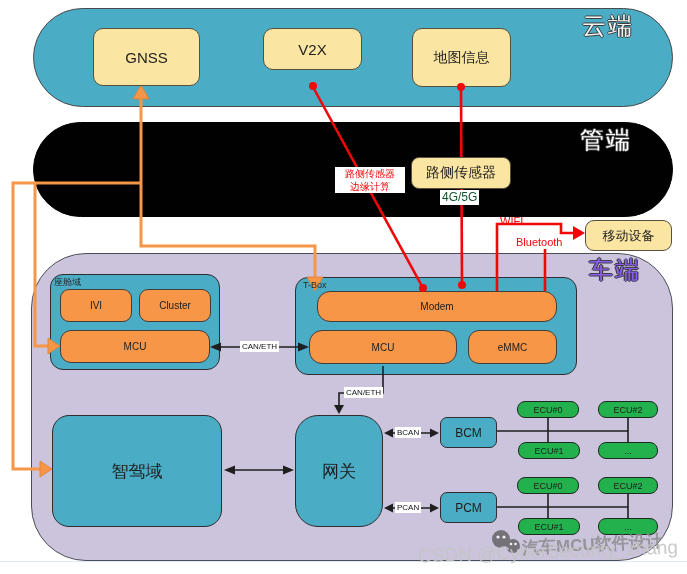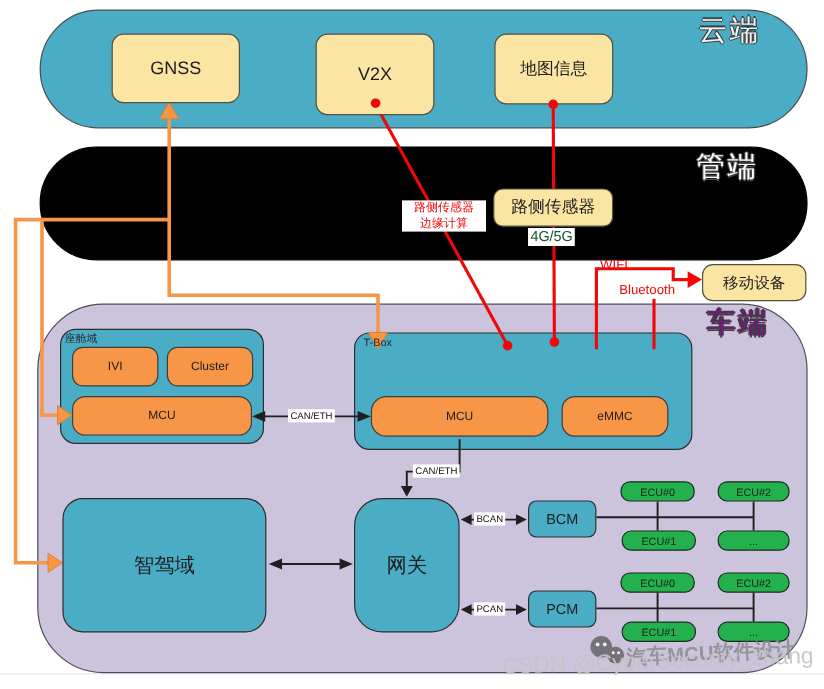--- a/index.html
+++ b/index.html
@@ -13,21 +13,21 @@
   .band.cloud{left:33px;top:8px;width:640px;height:99px;background:#4AACC5;border:1px solid #4a4a4a;border-radius:50px;}
   .band.pipe{left:33px;top:122px;width:640px;height:95px;background:#010101;border:1px solid #000;border-radius:48px;}
   .vehicle-panel{left:31px;top:253px;width:642px;height:308px;background:#CCC3DD;border:1.5px solid #4d4d57;border-radius:55px;z-index:1;}
   .domain-box{background:#4AACC5;border:1.2px solid #2e2e2e;z-index:1;}
   .cockpit-box{left:50px;top:274px;width:170px;height:96px;border-radius:13px;}
   .tbox-box{left:295px;top:277px;width:282px;height:98px;border-radius:13px;}
   
   .region-label{z-index:3;font-size:24px;letter-spacing:2px;line-height:1;}
   .region-label.cloud{left:582px;top:14px;color:#f5f5f5;text-shadow:-1px 0 #3c3c3c,1px 0 #3c3c3c,0 -1px #3c3c3c,0 1px #3c3c3c;}
   .region-label.pipe{left:580px;top:128px;color:#ffffff;text-shadow:-1px 0 #4a4a4a,1px 0 #4a4a4a,0 -1px #4a4a4a,0 1px #4a4a4a;}
-  .region-label.vehicle{left:589px;top:258px;color:#701a75;text-shadow:-1.2px 0 #3f3f46,1.2px 0 #3f3f46,0 -1.2px #3f3f46,0 1.2px #3f3f46;}
+  .region-label.vehicle{left:589px;top:258px;color:#8b5cf6;text-shadow:-1.2px 0 #3f3f46,1.2px 0 #3f3f46,0 -1.2px #3f3f46,0 1.2px #3f3f46;}
   
   .node{display:flex;align-items:center;justify-content:center;z-index:3;color:#1d1d1d;}
   .yellow{background:#FBE5A3;border:1.2px solid #56503c;}
   .orange{background:#F79646;border:1.2px solid #3f3f3f;}
   .teal{background:#4AACC5;border:1.2px solid #2e2e2e;}
   .green{background:#22B14C;border:1.2px solid #1d2a1f;}
   .small-title{z-index:3;font-size:9px;color:#2a2a2a;}
   
   .wires{left:0;top:0;z-index:2;}
   .dots{left:0;top:0;z-index:4;pointer-events:none;}
@@ -103,40 +103,41 @@
       <polygon points="384,508 393,503.5 393,512.5"></polygon>
       <polygon points="439,508 430,503.5 430,512.5"></polygon>
     </g>
   </svg>
 
   <div class="abs region-label cloud">云端</div>
   <div class="abs region-label pipe">管端</div>
   <div class="abs region-label vehicle">车端</div>
 
   <div class="abs node yellow" style="left:93px;top:28px;width:107px;height:58px;border-radius:10px;font-size:15px;">GNSS</div>
-  <div class="abs node yellow" style="left:263px;top:28px;width:99px;height:68px;border-radius:10px;font-size:15px;">V2X</div>
+  <div class="abs node yellow" style="left:263px;top:28px;width:99px;height:42px;border-radius:10px;font-size:15px;">V2X</div>
   <div class="abs node yellow" style="left:412px;top:28px;width:99px;height:59px;border-radius:10px;font-size:14px;">地图信息</div>
 
   <div class="abs node yellow" style="left:411px;top:157px;width:100px;height:32px;border-radius:8px;font-size:14px;">路侧传感器</div>
   <div class="abs chip red" style="left:440px;top:190px;">4G/5G</div>
   <div class="abs chip roadside">
     <span>路侧传感器</span><br>
     <span>边缘计算</span>
   </div>
 
   <div class="abs wireless-label" style="left:500px;top:215px;">WIFI</div>
   <div class="abs wireless-label" style="left:516px;top:236px;">Bluetooth</div>
   <div class="abs node yellow" style="left:585px;top:220px;width:87px;height:31px;border-radius:9px;font-size:13px;">移动设备</div>
 
   <div class="abs small-title" style="left:54px;top:276px;">座舱域</div>
   <div class="abs node orange" style="left:60px;top:289px;width:72px;height:33px;border-radius:9px;font-size:10px;">IVI</div>
   <div class="abs node orange" style="left:139px;top:289px;width:72px;height:33px;border-radius:9px;font-size:10px;">Cluster</div>
   <div class="abs node orange" style="left:60px;top:330px;width:150px;height:33px;border-radius:11px;font-size:10px;">MCU</div>
 
   <div class="abs small-title" style="left:303px;top:280px;">T-Box</div>
+  <div class="abs node orange" style="left:317px;top:291px;width:240px;height:31px;border-radius:13px;font-size:10px;">Modem</div>
   <div class="abs node orange" style="left:309px;top:330px;width:148px;height:34px;border-radius:13px;font-size:10px;">MCU</div>
   <div class="abs node orange" style="left:468px;top:330px;width:89px;height:34px;border-radius:11px;font-size:10px;">eMMC</div>
 
   <div class="abs node teal" style="left:52px;top:415px;width:170px;height:112px;border-radius:17px;font-size:17px;">智驾域</div>
   <div class="abs node teal" style="left:295px;top:415px;width:88px;height:112px;border-radius:23px;font-size:17px;text-align:center;">网关</div>
 
   <div class="abs chip" style="left:240px;top:341px;">CAN/ETH</div>
   <div class="abs chip" style="left:344px;top:387px;">CAN/ETH</div>
   <div class="abs chip" style="left:395px;top:427px;">BCAN</div>
   <div class="abs chip" style="left:395px;top:502px;">PCAN</div>

